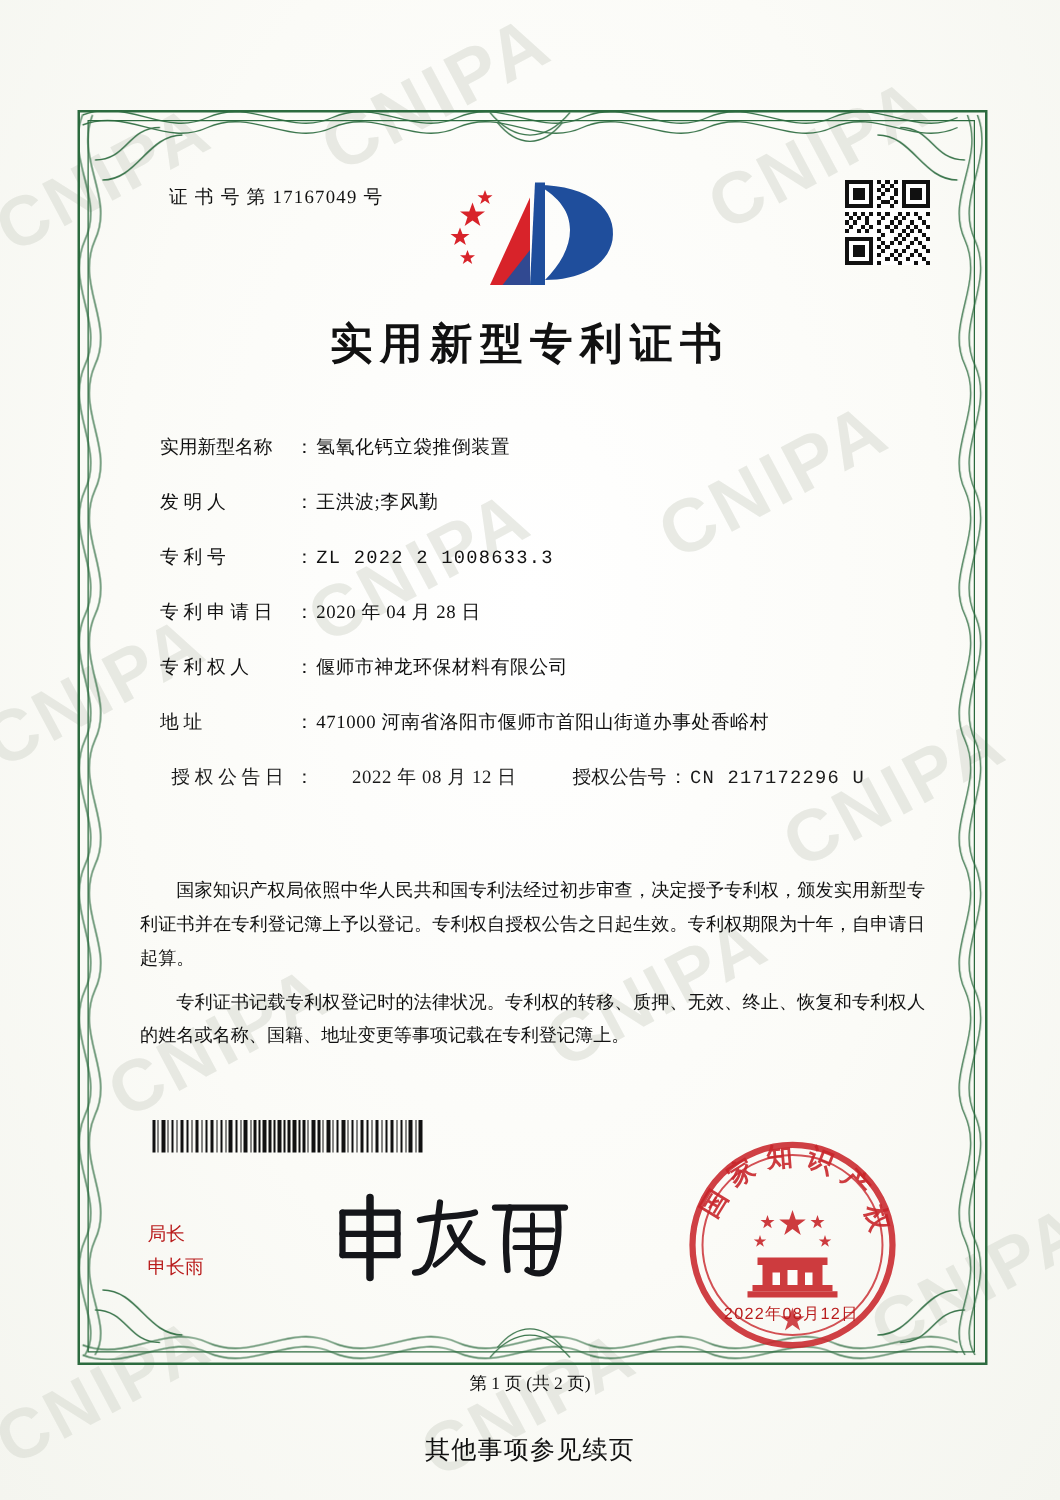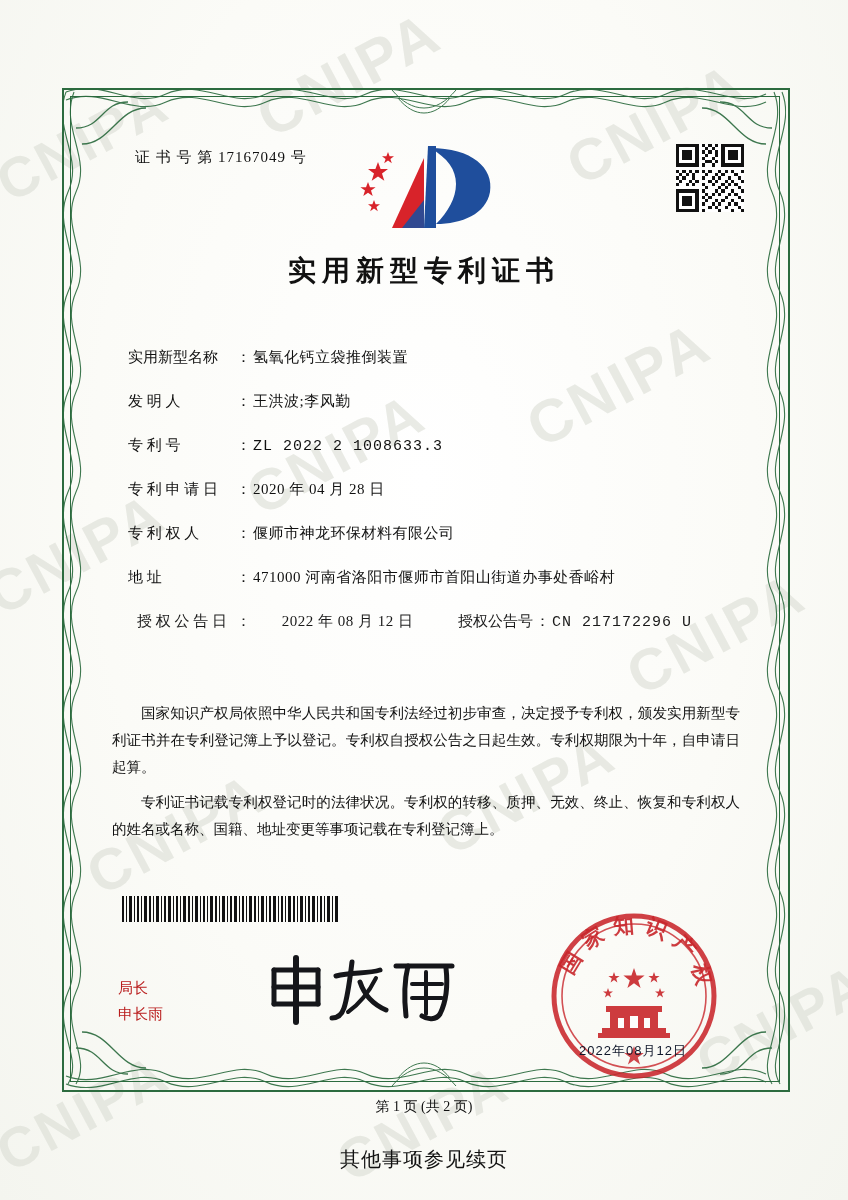--- a/index.html
+++ b/index.html
@@ -103,21 +103,21 @@
     height: 96px;
   }
 
   
   .title {
     position: absolute;
     left: 0;
     right: 0;
     top: 252px;
     text-align: center;
-    font-size: 28px;
+    font-size: 34px;
     font-weight: 700;
     letter-spacing: 6px;
     color: #111;
     font-family: Liberation Serif, serif;
   }
 
   
   .fields {
     position: absolute;
     left: 112px;
@@ -223,21 +223,21 @@
     width: 172px;
     height: 172px;
   }
   .seal-date {
     position: absolute;
     right: 122px;
     top: 1042px;
     width: 186px;
     text-align: center;
     font-size: 13px;
-    color: #0f172a;
+    color: #b91c1c;
     letter-spacing: 1px;
     font-family: "Liberation Sans", sans-serif;
   }
 
   
   .page-no {
     position: absolute;
     left: 0;
     right: 0;
     top: 1098px;

